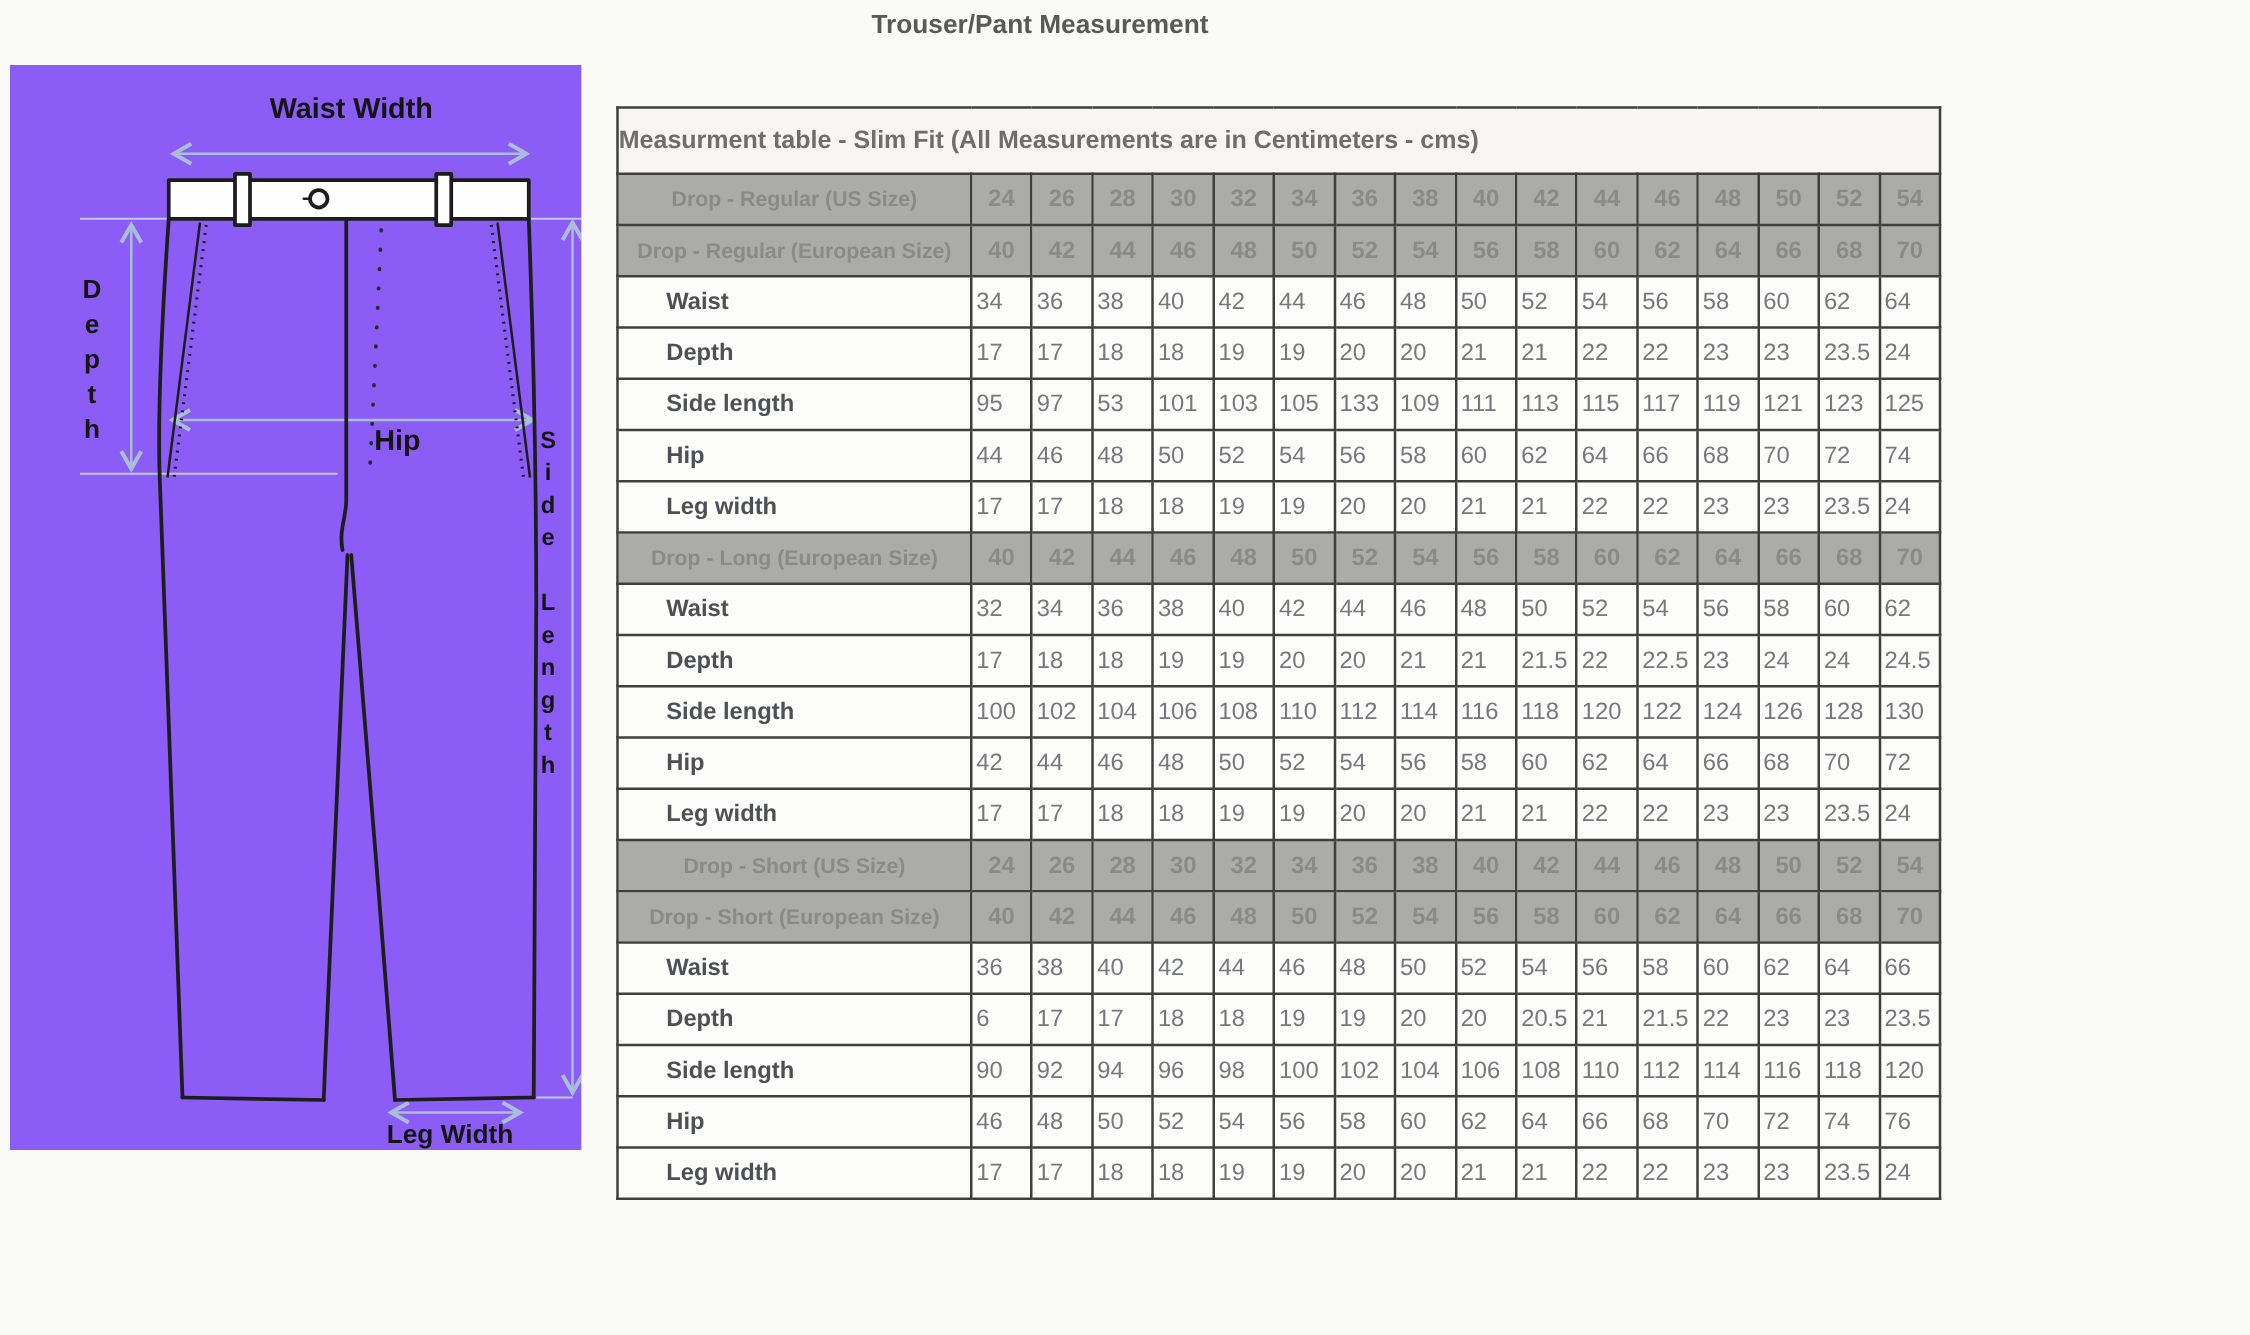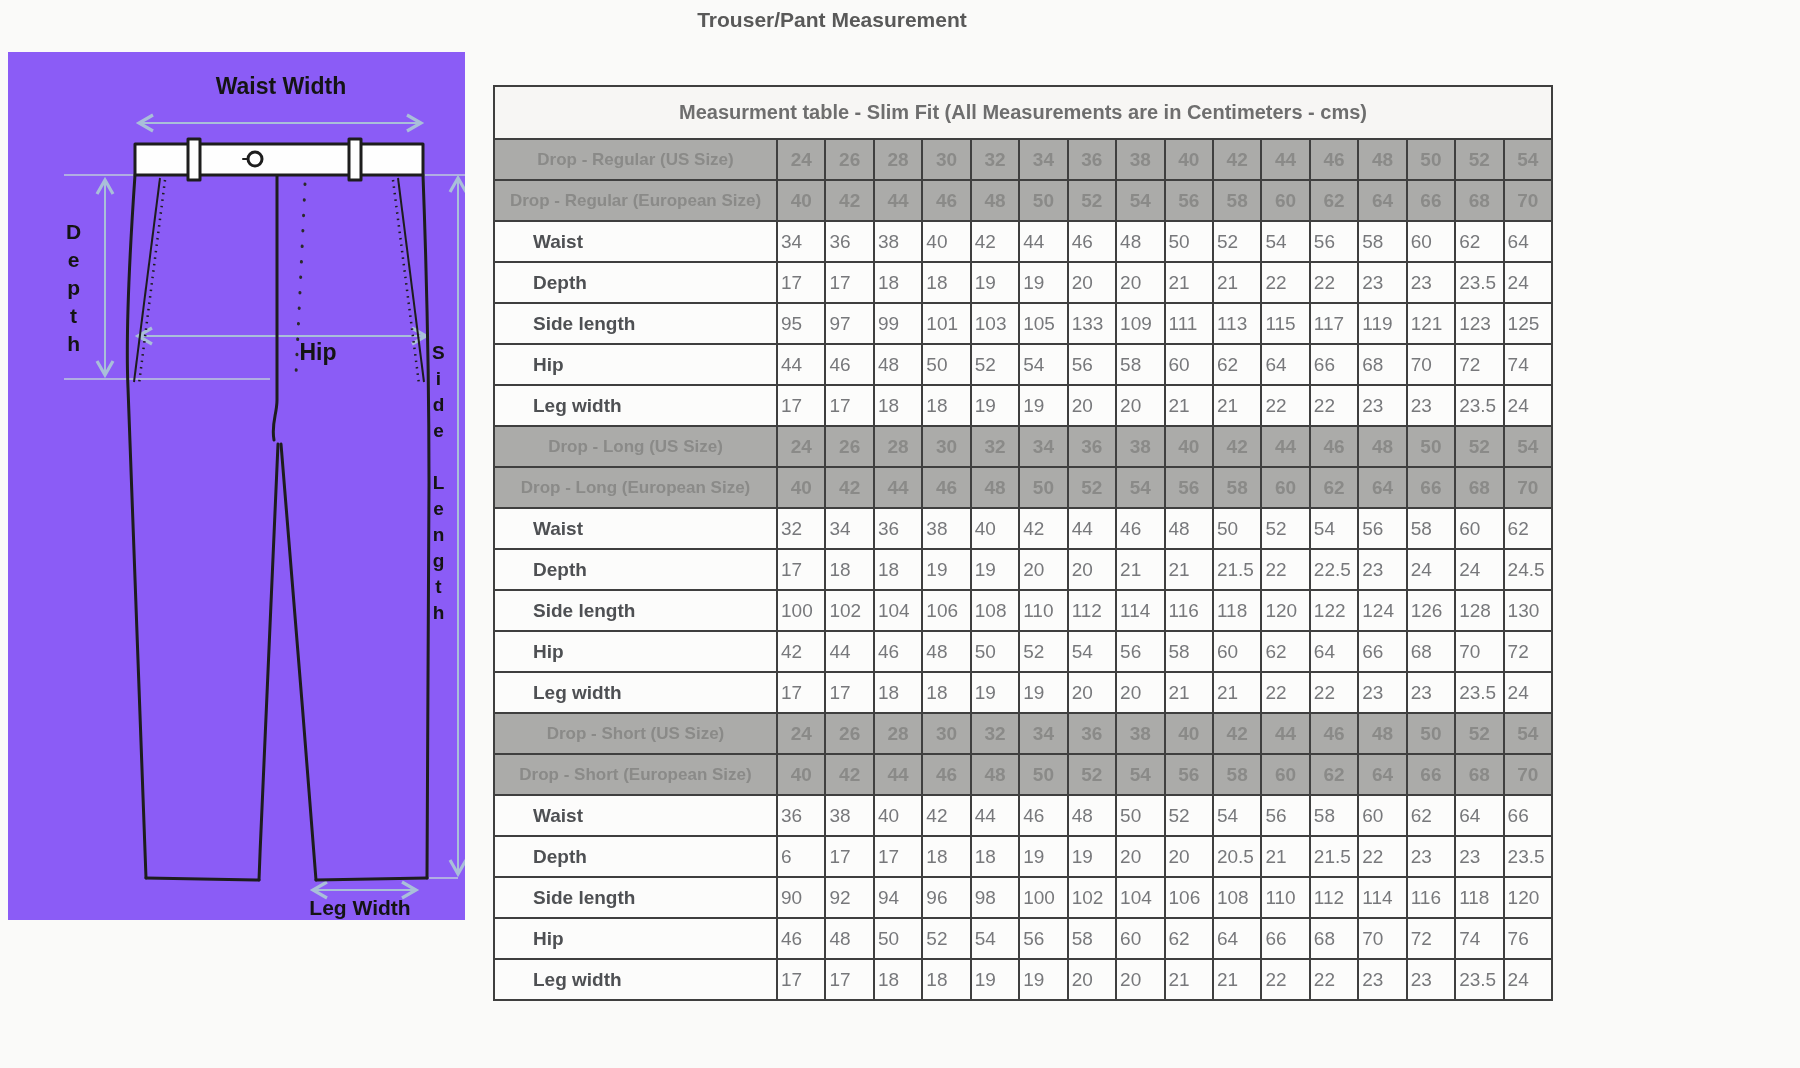--- a/index.html
+++ b/index.html
@@ -46,21 +46,21 @@
     background:var(--cell-bg);
     font-size:19px;color:var(--value-text);
   }
   table.meas td, table.meas th{
     border:2px solid var(--table-border);
     height:41px;padding:0 0 0 3px;
     text-align:left;font-weight:normal;
     overflow:hidden;white-space:nowrap;
   }
   table.meas th.title-cell{
-    height:53px;text-align:center;font-weight:bold;font-size:20px;
+    height:53px;text-align:left;font-weight:bold;font-size:20px;
     color:#6e6e6e;background:#f7f6f4;padding:0;
   }
   tr.size-row td{
     background:var(--table-header-bg);color:var(--table-header-text);
     font-weight:bold;text-align:center;padding:0;
   }
   tr.size-row td.rowlabel{font-size:17px;}
   tr.data-row td.rowlabel{font-weight:bold;color:var(--label-text);padding-left:38px;}
 </style>
 </head>
@@ -206,21 +206,21 @@
         <td>22</td>
         <td>23</td>
         <td>23</td>
         <td>23.5</td>
         <td>24</td>
       </tr>
       <tr class="data-row">
         <td class="rowlabel">Side length</td>
         <td>95</td>
         <td>97</td>
-        <td>99</td>
+        <td>53</td>
         <td>101</td>
         <td>103</td>
         <td>105</td>
         <td>133</td>
         <td>109</td>
         <td>111</td>
         <td>113</td>
         <td>115</td>
         <td>117</td>
         <td>119</td>
@@ -258,39 +258,20 @@
         <td>20</td>
         <td>20</td>
         <td>21</td>
         <td>21</td>
         <td>22</td>
         <td>22</td>
         <td>23</td>
         <td>23</td>
         <td>23.5</td>
         <td>24</td>
-      </tr>
-      <tr class="size-row">
-        <td class="rowlabel">Drop - Long (US Size)</td>
-        <td>24</td>
-        <td>26</td>
-        <td>28</td>
-        <td>30</td>
-        <td>32</td>
-        <td>34</td>
-        <td>36</td>
-        <td>38</td>
-        <td>40</td>
-        <td>42</td>
-        <td>44</td>
-        <td>46</td>
-        <td>48</td>
-        <td>50</td>
-        <td>52</td>
-        <td>54</td>
       </tr>
       <tr class="size-row">
         <td class="rowlabel">Drop - Long (European Size)</td>
         <td>40</td>
         <td>42</td>
         <td>44</td>
         <td>46</td>
         <td>48</td>
         <td>50</td>
         <td>52</td>

